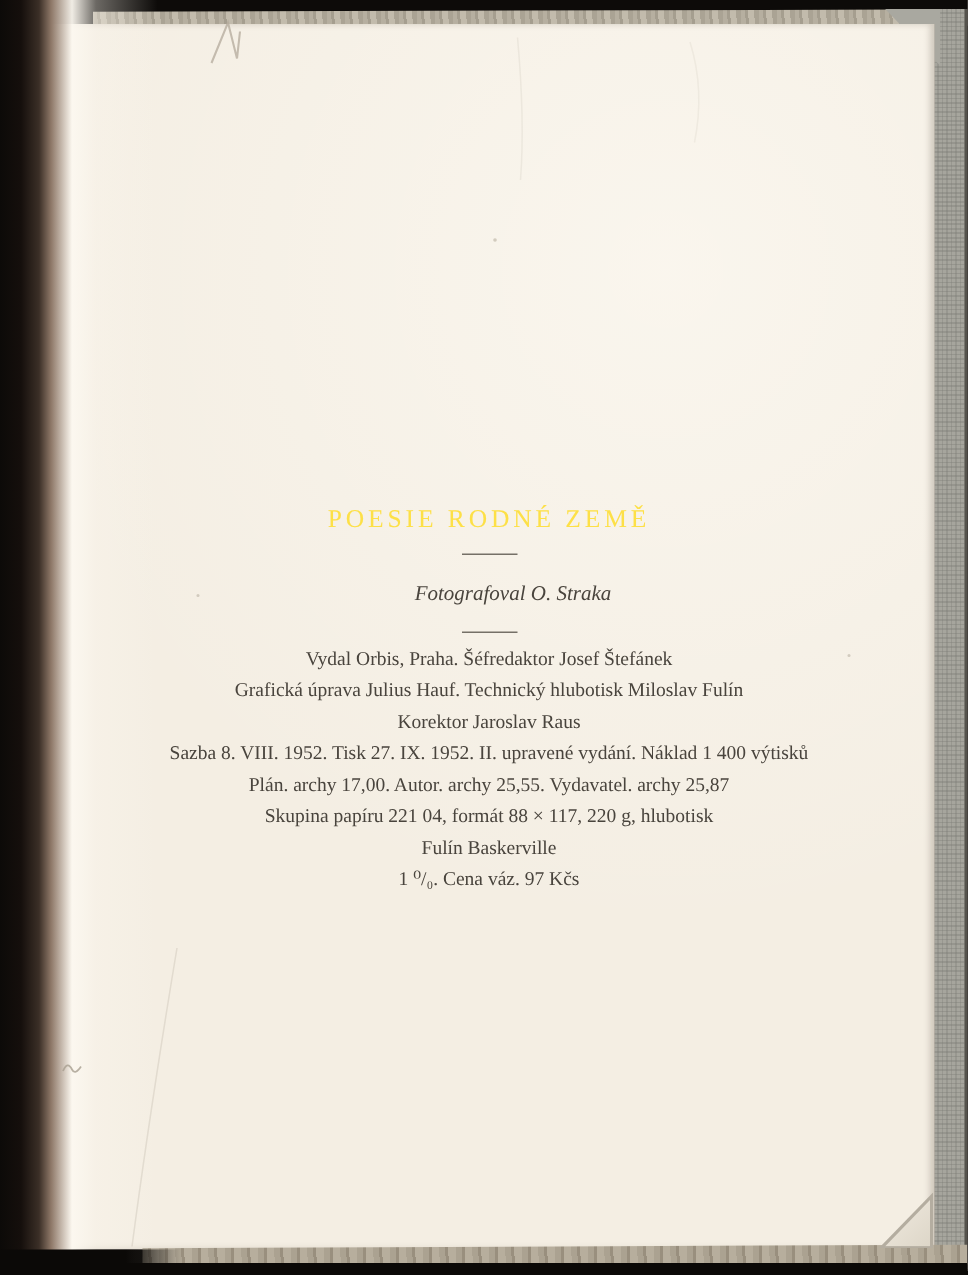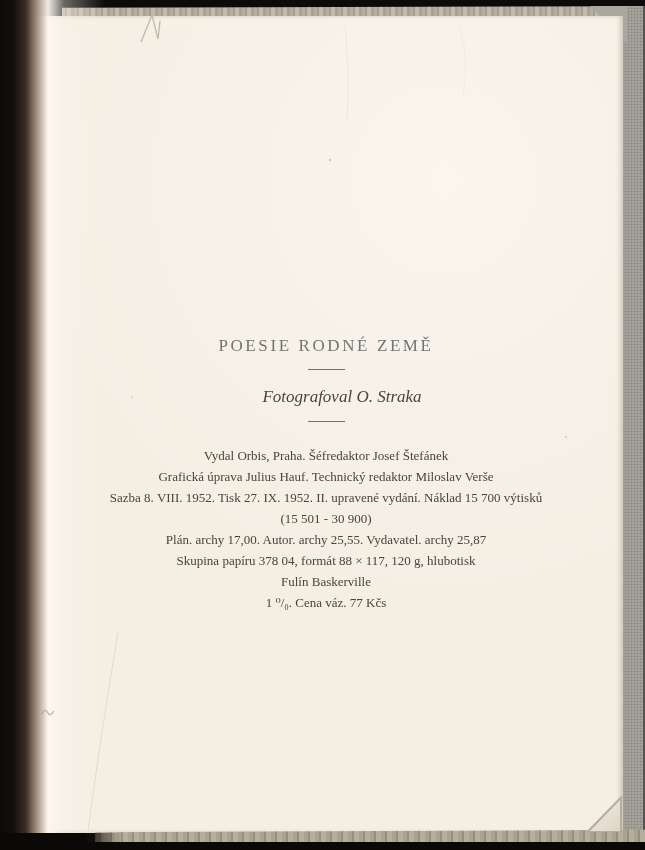--- a/index.html
+++ b/index.html
@@ -90,38 +90,38 @@
   .content {
     position: absolute;
     left: 36px; top: 0; width: 580px;
     text-align: center;
     color: #49443d;
   }
   .title {
     margin-top: 336px;
     font-size: 17px;
     letter-spacing: 2.6px;
-    color: #737373;
+    color: #fde047;
     font-weight: 400;
   }
   .divider {
     width: 37px; height: 1px;
     background: #5e5950;
     margin: 13px auto 0;
     opacity: .85;
   }
   .credits {
     margin-top: 15px;
     font-style: italic;
-    font-size: 17px;
+    font-size: 14px;
     padding-left: 32px;
   }
   .credit-line { line-height: 23px; }
   .colophon {
-    margin-top: 23px;
+    margin-top: 6px;
     font-size: 13px;
   }
   .colophon-line { line-height: 21px; white-space: nowrap; }
   .marks { position: absolute; left: 0; top: 0; pointer-events: none; }
 </style>
 </head>
 <body>
 
 <div class="scene">
 
@@ -154,23 +154,23 @@
     <div class="title">POESIE RODNÉ ZEMĚ</div>
     <div class="divider"></div>
 
     <div class="credits">
       <div class="credit-line">Fotografoval O. Straka</div>
     </div>
     <div class="divider"></div>
 
     <div class="colophon">
       <div class="colophon-line">Vydal Orbis, Praha. Šéfredaktor Josef Štefánek</div>
-      <div class="colophon-line">Grafická úprava Julius Hauf. Technický redaktor Miloslav Verše</div>
-      <div class="colophon-line">Sazba 8. VIII. 1952. Tisk 27. IX. 1952. II. upravené vydání. Náklad 15 700 výtisků</div>
-      <div class="colophon-line">(15 501 - 30 900)</div>
+      <div class="colophon-line">Grafická úprava Julius Hauf. Technický hlubotisk Miloslav Fulín</div>
+      <div class="colophon-line">Korektor Jaroslav Raus</div>
+      <div class="colophon-line">Sazba 8. VIII. 1952. Tisk 27. IX. 1952. II. upravené vydání. Náklad 1 400 výtisků</div>
       <div class="colophon-line">Plán. archy 17,00. Autor. archy 25,55. Vydavatel. archy 25,87</div>
-      <div class="colophon-line">Skupina papíru 378 04, formát 88 × 117, 120 g, hlubotisk</div>
+      <div class="colophon-line">Skupina papíru 221 04, formát 88 × 117, 220 g, hlubotisk</div>
       <div class="colophon-line">Fulín Baskerville</div>
-      <div class="colophon-line">1 ⁰/₀. Cena váz. 77 Kčs</div>
+      <div class="colophon-line">1 ⁰/₀. Cena váz. 97 Kčs</div>
     </div>
   </div>
 
 </div>
 
 </body></html>

